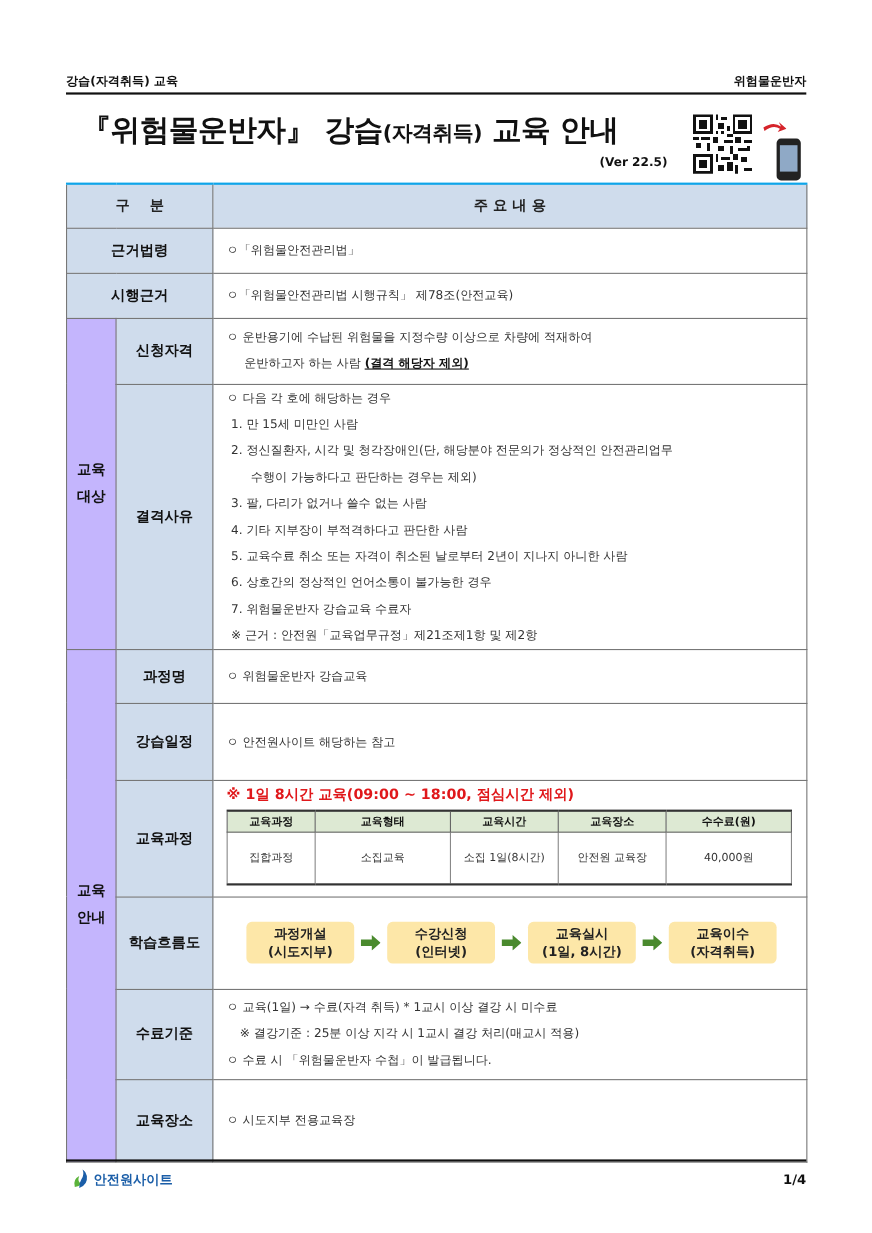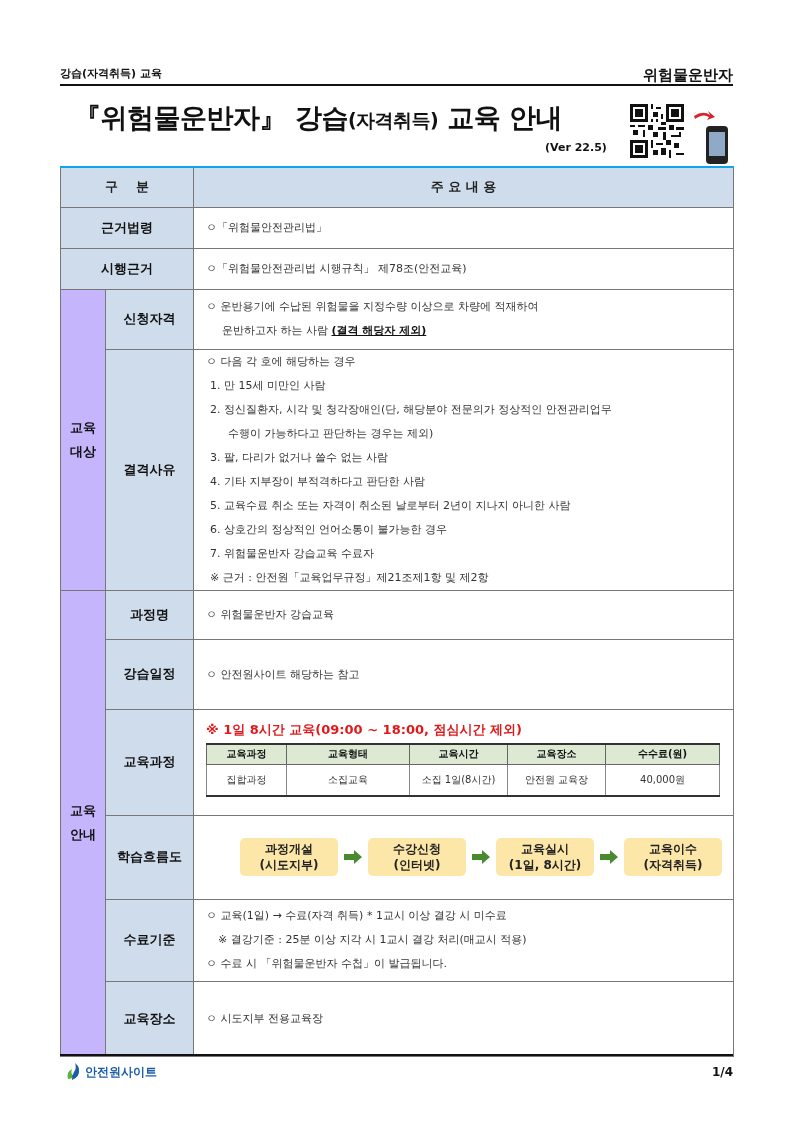--- a/index.html
+++ b/index.html
@@ -1,21 +1,21 @@
 <!DOCTYPE html>
 <html><head>
 <meta charset="utf-8">
 <style>
   * { box-sizing: border-box; margin: 0; padding: 0; }
   html, body { width: 793px; height: 1121px; background: #ffffff; overflow: hidden; }
   body { font-family: "DejaVu Sans", sans-serif; color: #222; position: relative; }
 
   .page-header { position: absolute; left: 60px; top: 64px; width: 673px; height: 22px; border-bottom: 2px solid #111; }
   .page-header .left { position: absolute; left: 0; top: 2px; font-size: 11px; font-weight: bold; color: #111; }
-  .page-header .right { position: absolute; right: 0; top: 2px; font-size: 15px; font-weight: bold; color: #111; }
+  .page-header .right { position: absolute; right: 0; top: 2px; font-size: 11px; font-weight: bold; color: #111; }
 
   .title { position: absolute; left: 74px; top: 100px; font-size: 27px; font-weight: bold; color: #111; letter-spacing: -0.5px; white-space: nowrap; }
   .title .small { font-size: 19px; }
   .version { position: absolute; left: 545px; top: 141px; font-size: 11px; font-weight: bold; color: #111; }
 
   .qr { position: absolute; left: 630px; top: 104px; width: 54px; height: 54px; background: #fff; border: 0; }
   .qr svg { width: 54px; height: 54px; display: block; }
   .phone-arrow { position: absolute; left: 693px; top: 110px; width: 22px; height: 14px; }
   .phone { position: absolute; left: 706px; top: 126px; width: 22px; height: 38px; border-radius: 4px; background: #222; }
   .phone .screen { position: absolute; left: 3px; top: 6px; width: 16px; height: 24px; background: #8fa9c6; }
@@ -27,21 +27,21 @@
   table.main td.content { padding-left: 12px; color: #333; }
   table.main tr.head td { background: #cfdcec; height: 40px; font-weight: bold; font-size: 13px; text-align: center; border-top: 2px solid #0ea5e9; }
   .line { line-height: 24px; white-space: nowrap; }
   .indent { padding-left: 16px; }
   .num { padding-left: 4px; }
   .bu { font-weight: bold; text-decoration: underline; color: #111; }
   .red { color: #e0181b; font-weight: bold; font-size: 13px; line-height: 22px; }
 
   table.course { border-collapse: collapse; width: 514px; margin-top: 2px; margin-bottom: 8px; font-size: 10px; }
   table.course th { background: #dde9d3; font-weight: bold; height: 20px; border: 1px solid #666; border-top: 2px solid #333; color: #111; }
-  table.course td { border: 1px solid #888; border-bottom: 2px solid #333; height: 32px; text-align: center; color: #333; }
+  table.course td { border: 1px solid #888; border-bottom: 2px solid #333; height: 47px; text-align: center; color: #333; }
 
   .flow { display: flex; align-items: center; padding-left: 30px; }
   .flow .box { background: #fde7a8; border-radius: 5px; width: 98px; height: 38px; text-align: center; font-weight: bold; font-size: 12px; line-height: 16px; padding-top: 3px; color: #222; }
   .flow .arrow { width: 30px; display: flex; justify-content: center; }
 
   .footer-line { position: absolute; left: 60px; top: 1054px; width: 673px; border-top: 2px solid #111; }
   .footer-logo { position: absolute; left: 66px; top: 1063px; display: flex; align-items: center; }
   .footer-logo span { font-size: 12px; font-weight: bold; color: #1b5ea8; margin-left: 3px; }
   .page-num { position: absolute; right: 60px; top: 1065px; font-size: 12px; font-weight: bold; color: #111; }
 </style>
@@ -186,21 +186,21 @@
           <td>소집 1일(8시간)</td>
           <td>안전원 교육장</td>
           <td>40,000원</td>
         </tr>
       </tbody>
           </table>
     </td>
   </tr>
   <tr style="height:84px">
     <td class="hd">학습흐름도</td>
-    <td class="content" style="padding-left:16px">
+    <td class="content" style="padding-left:0">
       <div class="flow">
         <div class="box">
           <div>과정개설</div>
           <div>(시도지부)</div>
         </div>
         <div class="arrow">
               <svg width="18" height="14" viewBox="0 0 18 14">
                 <path d="M0 4 H10 V0 L18 7 L10 14 V10 H0 Z" fill="#4a8a2e"></path>
               </svg>
             </div>

